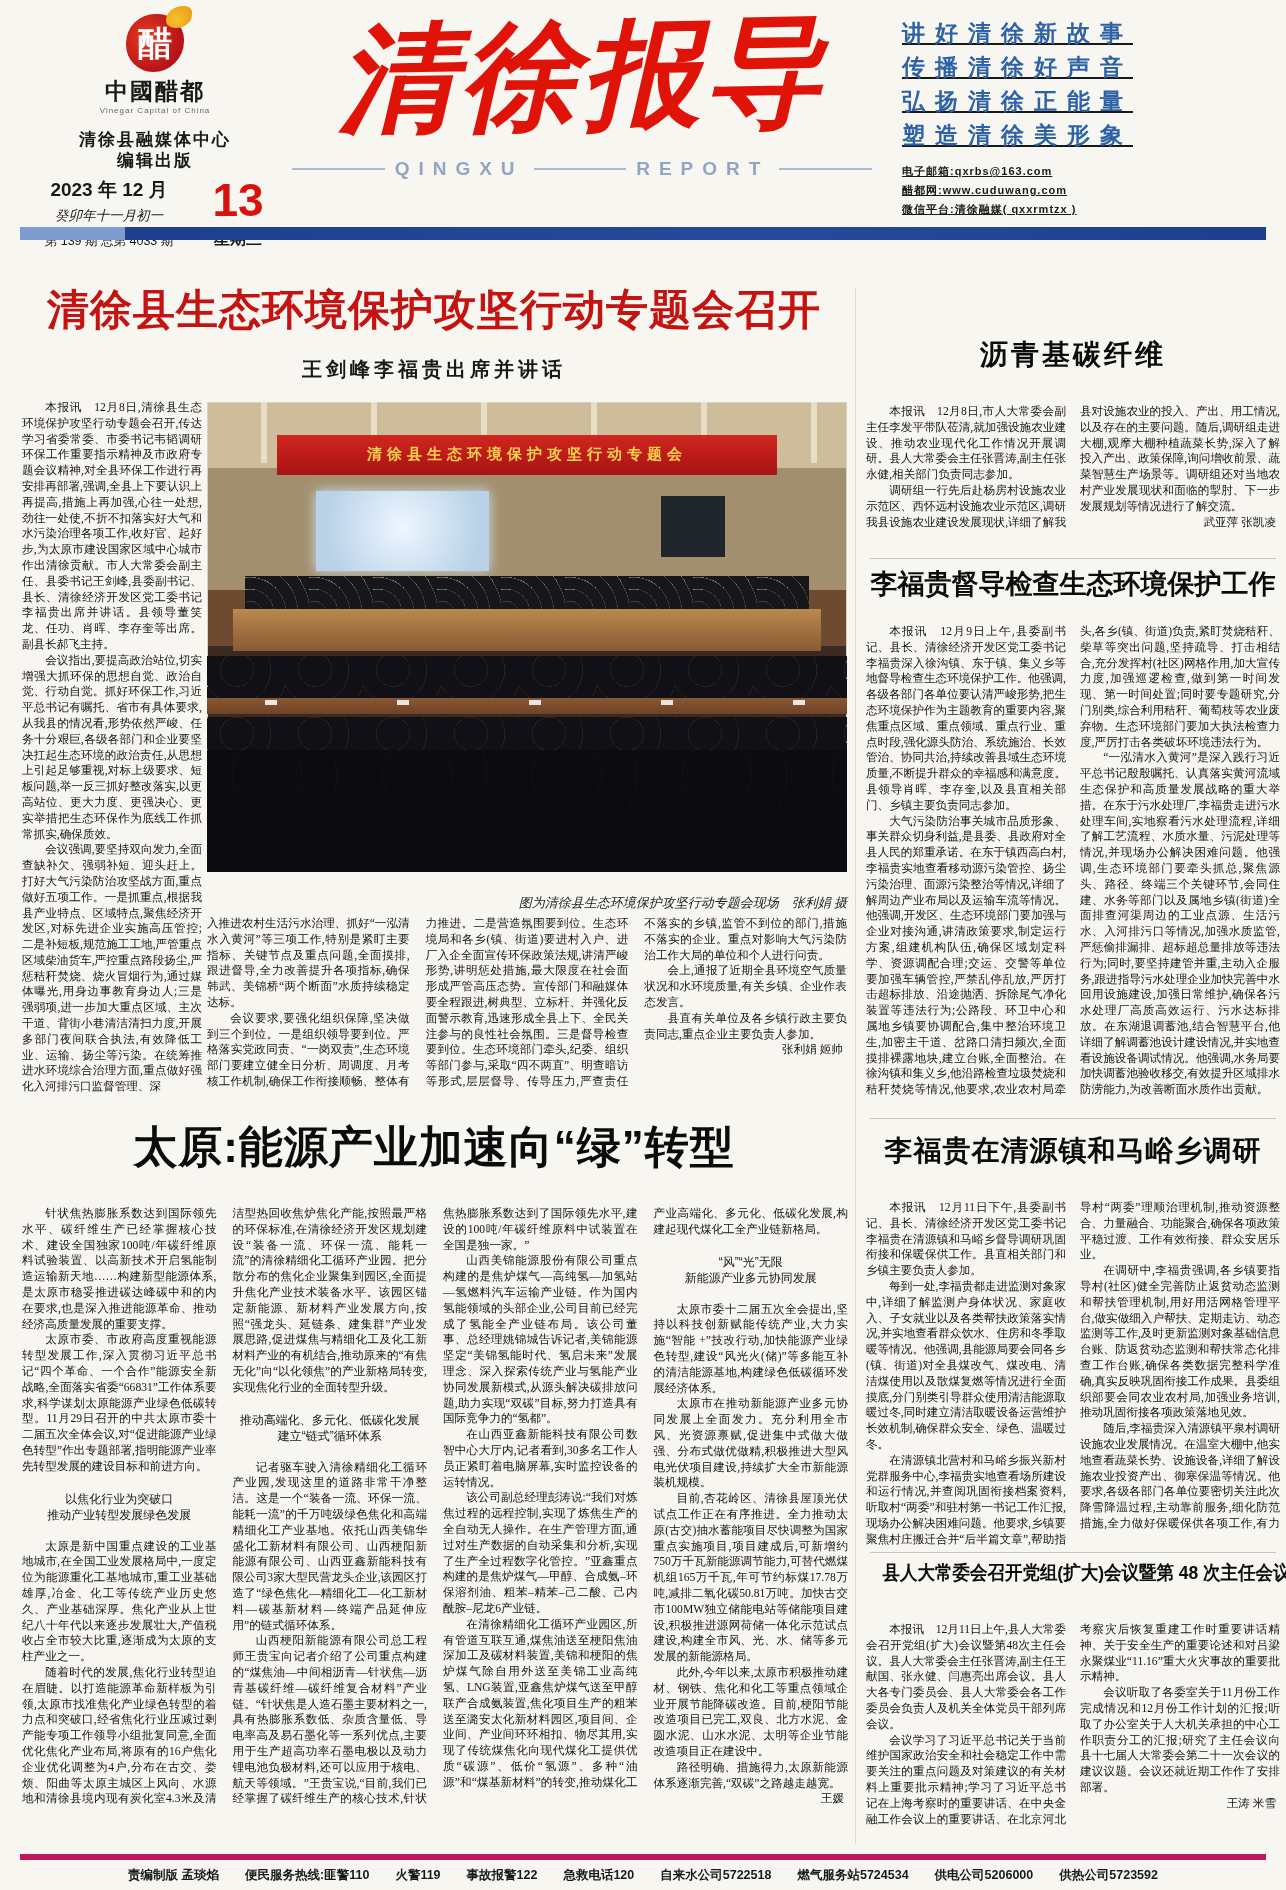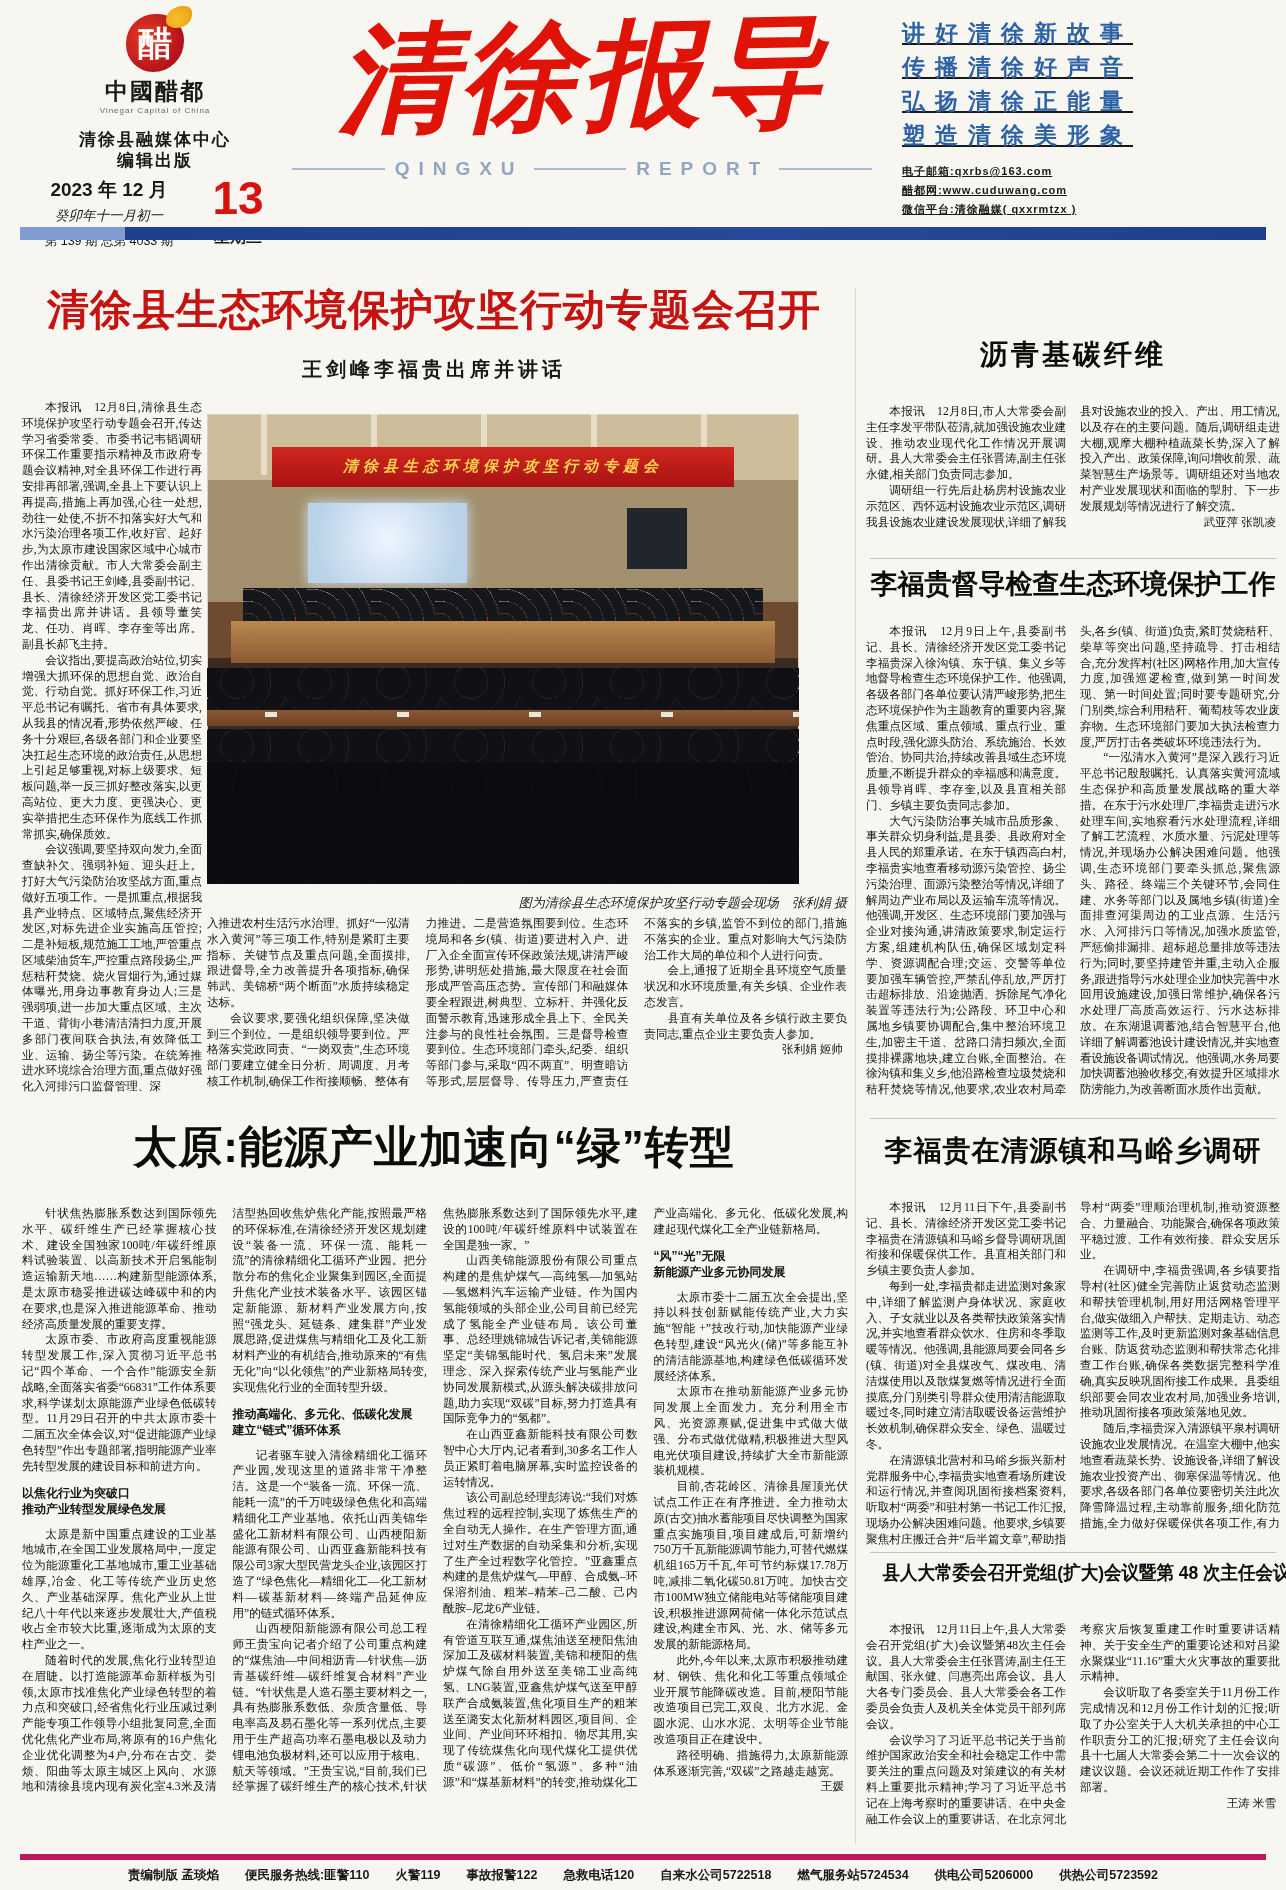--- a/index.html
+++ b/index.html
@@ -6,21 +6,21 @@
   body{width:1286px;height:1890px;position:relative;background:#f8f6f0;font-family:"Liberation Serif",serif;color:#191919;overflow:hidden;}
   .abs{position:absolute;}
   
   .mh-left{left:26px;top:12px;width:258px;text-align:center;}
   .logo{width:58px;height:58px;margin:2px auto 0;position:relative;background:radial-gradient(circle at 35% 40%,#e43c22,#b5121a 70%);border-radius:52% 46% 55% 48%;}
   .logo .gl{position:absolute;left:0;right:0;top:7px;color:#fff;font-size:34px;font-weight:bold;font-family:"Liberation Serif",serif;}
   .logo .leaf{position:absolute;right:-8px;top:-8px;width:26px;height:22px;background:radial-gradient(circle at 40% 60%,#f8c02c,#e89a12);border-radius:70% 30% 65% 35%;}
   .brand{font-size:23px;font-weight:bold;font-family:"Liberation Serif",serif;letter-spacing:2px;margin-top:4px;}
   .brand-en{font-size:8px;color:#666;letter-spacing:1px;margin-top:-1px;font-family:"Liberation Sans",sans-serif;}
   .pub{font-size:17px;font-weight:bold;font-family:"Liberation Sans",sans-serif;line-height:21px;margin-top:14px;letter-spacing:2px;}
-  .mh-grid{display:flex;margin-top:6px;align-items:flex-start;}
+  .mh-grid{display:flex;margin-top:6px;align-items:flex-end;}
   .mh-grid .dcol{flex:1;text-align:center;}
   .d1{font-size:19px;font-weight:bold;font-family:"Liberation Sans",sans-serif;}
   .d2{font-size:13.5px;font-style:italic;margin-top:4px;}
   .d3{font-size:12.5px;font-family:"Liberation Sans",sans-serif;margin-top:8px;white-space:nowrap;}
   .dayno{font-size:46px;line-height:42px;font-weight:900;color:#d8120c;font-family:"Liberation Sans",sans-serif;}
   .wk{font-size:16px;font-weight:bold;font-family:"Liberation Sans",sans-serif;margin-top:8px;}
   .mh-center{left:292px;top:10px;width:580px;text-align:center;}
   .mh-title{font-size:118px;line-height:130px;font-weight:bold;color:#e01309;font-family:"DejaVu Serif",serif;font-style:italic;letter-spacing:4px;transform:rotate(-1deg);}
   .mh-en{display:flex;align-items:center;margin-top:18px;color:#90a6c2;font-family:"Liberation Sans",sans-serif;font-size:19px;letter-spacing:9px;font-weight:bold;}
   .mh-en .ln{flex:1;height:2px;background:#a9bad2;}
@@ -32,27 +32,27 @@
   .navybar{left:20px;top:227px;width:1246px;height:13px;background:linear-gradient(90deg,#7f9cd0 0,#7f9cd0 105px,#1d3f8e 105px,#264a9b 60%,#1d3f8e 100%);}
   
   .main-head{left:20px;top:282px;width:828px;text-align:center;font-size:42px;font-weight:900;color:#c41310;font-family:"Liberation Sans",sans-serif;letter-spacing:1px;white-space:nowrap;}
   .main-sub{left:20px;top:356px;width:828px;text-align:center;font-size:20px;font-weight:bold;font-family:"Liberation Sans",sans-serif;letter-spacing:4px;}
   .ty-head{left:20px;top:1118px;width:828px;text-align:center;font-size:44px;font-weight:900;color:#0c0c0c;font-family:"Liberation Sans",sans-serif;letter-spacing:1px;white-space:nowrap;}
   
   .bodytext{font-size:11.6px;line-height:15.8px;text-align:justify;color:#141414;}
   .bodytext p{margin:0;}
   .para{text-indent:2em;}
   .flow{text-indent:0;}
-  .subhead{font-weight:bold;text-align:left;white-space:pre-line;margin:10px 0 !important;font-family:"Liberation Sans",sans-serif;font-size:12px;line-height:16px;}
+  .subhead{font-weight:normal;text-align:center;white-space:pre-line;margin:16px 0 !important;font-family:"Liberation Sans",sans-serif;font-size:12px;line-height:16px;}
   .sig{text-align:right;padding-right:4px;}
   .col1{left:22px;top:400px;width:180px;height:694px;overflow:hidden;}
   .cont{left:207px;top:916px;width:640px;height:180px;overflow:hidden;column-count:3;column-gap:16px;}
   .tybody{left:22px;top:1206px;width:826px;height:636px;overflow:hidden;column-count:4;column-gap:16px;}
   
-  .photo{left:207px;top:414px;width:592px;height:470px;overflow:hidden;background:linear-gradient(#cdbd9b 0 14%,#a28f6d 14% 40%,#6e4a30 40% 52%,#3a2a22 52% 100%);box-shadow:0 0 0 1px #d8d2c4 inset;font-style:italic;}
+  .photo{left:207px;top:402px;width:640px;height:470px;overflow:hidden;background:linear-gradient(#cdbd9b 0 14%,#a28f6d 14% 40%,#6e4a30 40% 52%,#3a2a22 52% 100%);box-shadow:0 0 0 1px #d8d2c4 inset;}
   .ph-lights{position:absolute;left:0;top:0;right:0;height:13%;background:repeating-linear-gradient(90deg,transparent 0 54px,#f3ecd9 54px 60px,transparent 60px 110px);opacity:.7;}
   .ph-banner{position:absolute;left:11%;right:11%;top:7%;height:8.5%;background:linear-gradient(#d02620,#a81313);display:flex;align-items:center;justify-content:center;}
   .ph-banner span{color:#ffd34d;font-size:15px;font-weight:bold;letter-spacing:5px;font-family:"Liberation Sans",sans-serif;white-space:nowrap;}
   .ph-screen{position:absolute;left:17%;top:19%;width:27%;height:17%;background:radial-gradient(circle at 50% 45%,#eef6ff,#b9d2e8 80%);box-shadow:0 0 12px #cfe3f2;}
   .ph-screen2{position:absolute;right:19%;top:20%;width:10%;height:13%;background:#20262c;}
   .ph-dais{position:absolute;left:6%;top:37%;right:6%;height:8%;background:repeating-radial-gradient(circle at 8% 100%,#16161d 0 11px,transparent 12px 0) 0 0/64px 100% repeat-x;}
   .ph-rostrum{position:absolute;left:4%;top:44%;right:4%;height:9%;background:linear-gradient(#b9894e,#8a5a33);}
   .ph-flowers{position:absolute;left:8%;top:43.2%;right:8%;height:2.2%;background:repeating-linear-gradient(90deg,transparent 0 40px,#c2331f 40px 48px,transparent 48px 96px);}
   .ph-row{position:absolute;left:0;right:0;}
   .heads{background:repeating-radial-gradient(circle at 30px 30%,#101016 0 16px,transparent 17px 0) 0 0/78px 100% repeat-x;}

